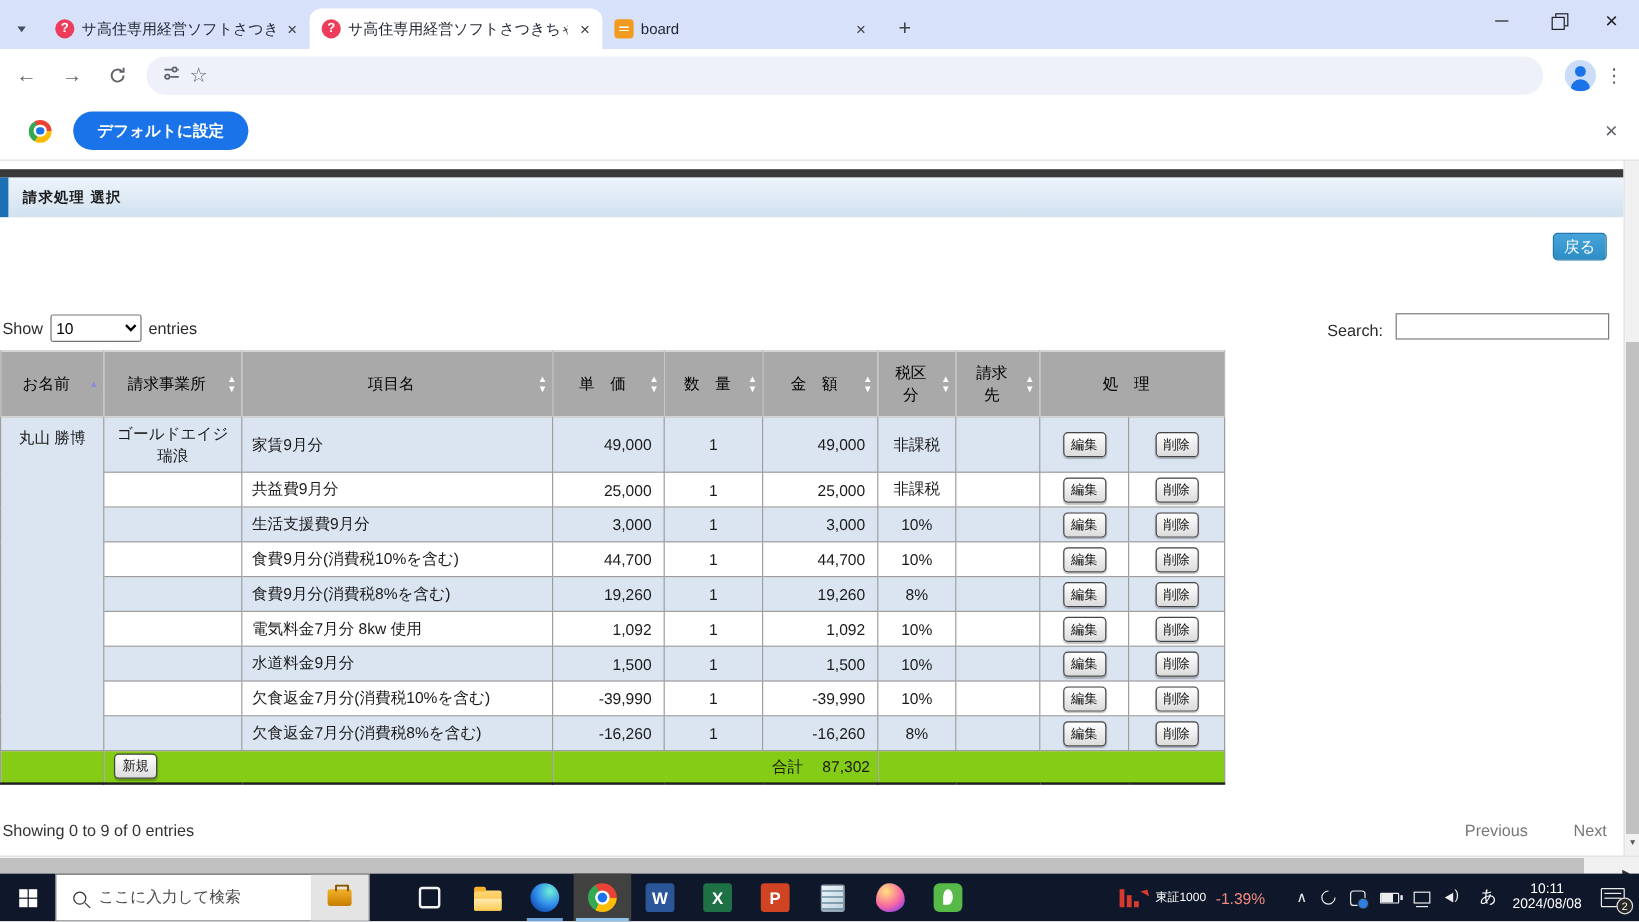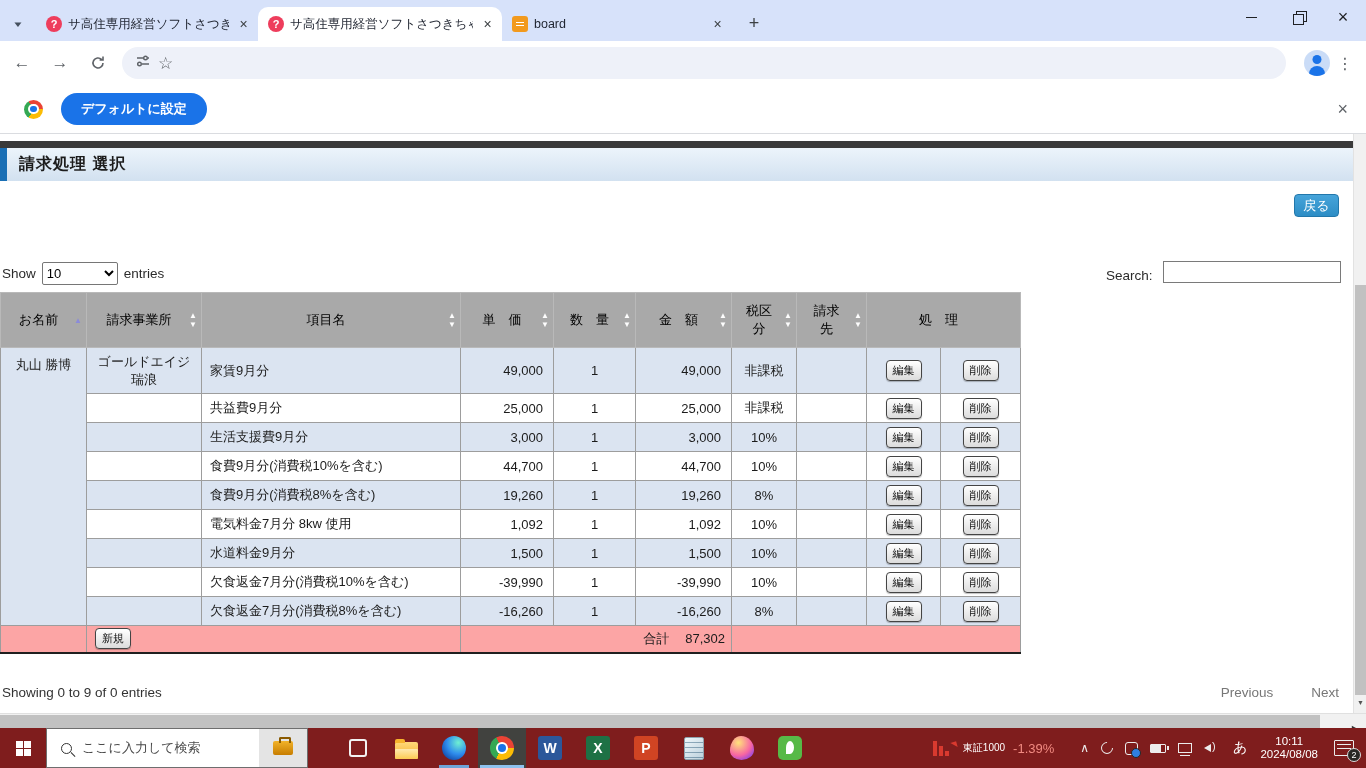--- a/index.html
+++ b/index.html
@@ -53,21 +53,21 @@
   .chrome-sm{width:19px;height:19px;margin-left:24px;}
   .notif-text{font-size:13px;color:#3c4043;margin-left:13px;}
   .notif-btn{margin-left:18px;height:32px;padding:0 20px;border-radius:16px;background:#1a73e8;color:#fff;font-size:13px;font-weight:bold;display:flex;align-items:center;border:none;}
   .notif-close{position:absolute;right:18px;color:#5f6368;}
   .notif-close::before{content:"×";font-size:18px;}
 
   
   .content{position:absolute;top:134px;left:0;width:1353px;height:579px;background:#fff;}
   .darkband{position:absolute;top:7px;left:0;right:0;height:7px;background:#3a3a3a;}
   .pagehead{position:absolute;top:14px;left:0;right:0;height:33px;background:linear-gradient(#ecf4fb,#d2e1f0);border-left:7px solid #1a6fb5;display:flex;align-items:center;}
-  .pagehead-title{font-size:16px;font-weight:bold;color:#1c1c1c;margin-left:12px;letter-spacing:1px;}
+  .pagehead-title{font-size:12px;font-weight:bold;color:#1c1c1c;margin-left:12px;letter-spacing:1px;}
   .backbtn{position:absolute;top:60px;left:1294px;width:45px;height:23px;background:linear-gradient(#46a4da,#2d8dc5);border:1px solid #2277ab;border-radius:4px;color:#fff;font-size:13px;display:flex;align-items:center;justify-content:center;}
   .lengthctl{position:absolute;top:128px;left:2px;font-size:13.5px;color:#2b2b2b;display:flex;align-items:center;}
   .lengthctl select{width:76px;height:23px;margin:0 6px;font-size:13px;border:1px solid #767676;border-radius:2px;background:#fff;}
   .searchctl{position:absolute;top:127px;left:1106px;display:flex;align-items:flex-end;font-size:13.5px;color:#2b2b2b;}
   .searchbox{width:178px;height:22px;margin-left:10px;border:1px solid #7a7a7a;padding:0 4px;font-size:13px;}
 
   table.billtable{position:absolute;top:158px;left:0;border-collapse:collapse;table-layout:fixed;width:1020px;border-bottom:2px solid #1f1f1f;}
   .billtable th{background:#a9a9a9;height:55px;font-size:13px;font-weight:normal;color:#000;border:1px solid #b9b9b9;position:relative;text-align:center;padding:2px 14px 2px 4px;}
   .billtable th .narrow{display:inline-block;max-width:28px;}
   .sort{position:absolute;right:4px;top:50%;transform:translateY(-50%);display:flex;flex-direction:column;gap:2px;}
@@ -78,39 +78,39 @@
   .billtable td{border:1px solid #9d9d9d;font-size:13px;color:#1b1b1b;padding:2px 8px;height:29px;background:#fff;}
   .billtable tr.stripe td{background:#dbe4f1;}
   .billtable tr.first td{height:46px;}
   .billtable td.c-name{background:#fff;vertical-align:top;padding-top:8px;text-align:center;}
   .billtable td.c-office{text-align:center;padding:2px 6px;}
   .billtable td.c-item{text-align:left;}
   .billtable td.c-num{text-align:right;padding-right:10px;}
   .billtable td.c-ctr{text-align:center;}
   .billtable td.c-btncell{text-align:center;padding:2px;}
   .tbtn{font-size:11px;padding:2px 6px;border:1px solid #444;border-radius:4px;background:linear-gradient(#fff,#dcdcdc);color:#111;box-shadow:0 1px 1px rgba(0,0,0,.25);}
-  tr.sumrow td{height:27px;background:#fca5a5;}
+  tr.sumrow td{height:27px;background:#84cc16;}
   td.sum-total{text-align:right;padding-right:6px;}
   td.sum-total .gap{display:inline-block;width:16px;}
 
   .dtinfo{position:absolute;left:2px;top:551px;font-size:13.5px;color:#333;}
   .pag{position:absolute;top:551px;right:14px;display:flex;gap:38px;font-size:13.5px;color:#777;}
 
   
   .vscroll{position:absolute;top:134px;right:0;width:13px;height:579px;background:#f1f1f1;border-left:1px solid #e2e2e2;}
   .vthumb{position:absolute;top:151px;left:1px;width:11px;height:410px;background:#c1c1c1;}
   .varrow{position:absolute;bottom:4px;left:0;width:13px;text-align:center;color:#555;}
   .varrow::before{content:"▼";font-size:7px;}
   .hscroll{position:absolute;top:713px;left:0;width:1366px;height:15px;background:#f1f1f1;border-top:1px solid #e0e0e0;}
   .hthumb{position:absolute;left:0;top:1px;height:13px;width:1320px;background:#c1c1c1;}
   .harrow{position:absolute;right:8px;top:3px;color:#333;}
   .harrow::before{content:"▶";font-size:8px;}
 
   
-  .taskbar{position:absolute;top:728px;left:0;width:1366px;height:40px;background:#7f1d1d;display:flex;align-items:center;color:#ececec;}
+  .taskbar{position:absolute;top:728px;left:0;width:1366px;height:40px;background:#0f172a;display:flex;align-items:center;color:#ececec;}
   .startbtn{width:46px;height:40px;display:flex;align-items:center;justify-content:center;flex:none;}
   .winlogo{width:15px;height:15px;display:grid;grid-template-columns:7px 7px;grid-template-rows:7px 7px;gap:1px;}
   .winlogo i{background:#fff;}
   .tsearch{width:262px;height:40px;background:#fff;display:flex;align-items:center;border:1px solid #6e6e6e;flex:none;}
   .mag{width:11px;height:11px;border:1.5px solid #333;border-radius:50%;margin-left:14px;position:relative;flex:none;}
   .mag::after{content:"";position:absolute;width:6px;border-top:1.5px solid #333;transform:rotate(45deg);right:-5px;bottom:-2px;}
   .tsearch-text{font-size:13px;color:#4a4a4a;margin-left:10px;flex:1;white-space:nowrap;overflow:hidden;}
   .case{width:48px;height:38px;background:#e4e4e4;display:flex;align-items:center;justify-content:center;flex:none;}
   .briefcase{width:20px;height:14px;background:linear-gradient(#f2b32a,#c77d00);border-radius:2px;position:relative;}
   .briefcase::before{content:"";position:absolute;top:-4px;left:6px;width:8px;height:4px;border:2px solid #8a5a00;border-bottom:none;border-radius:2px 2px 0 0;}

